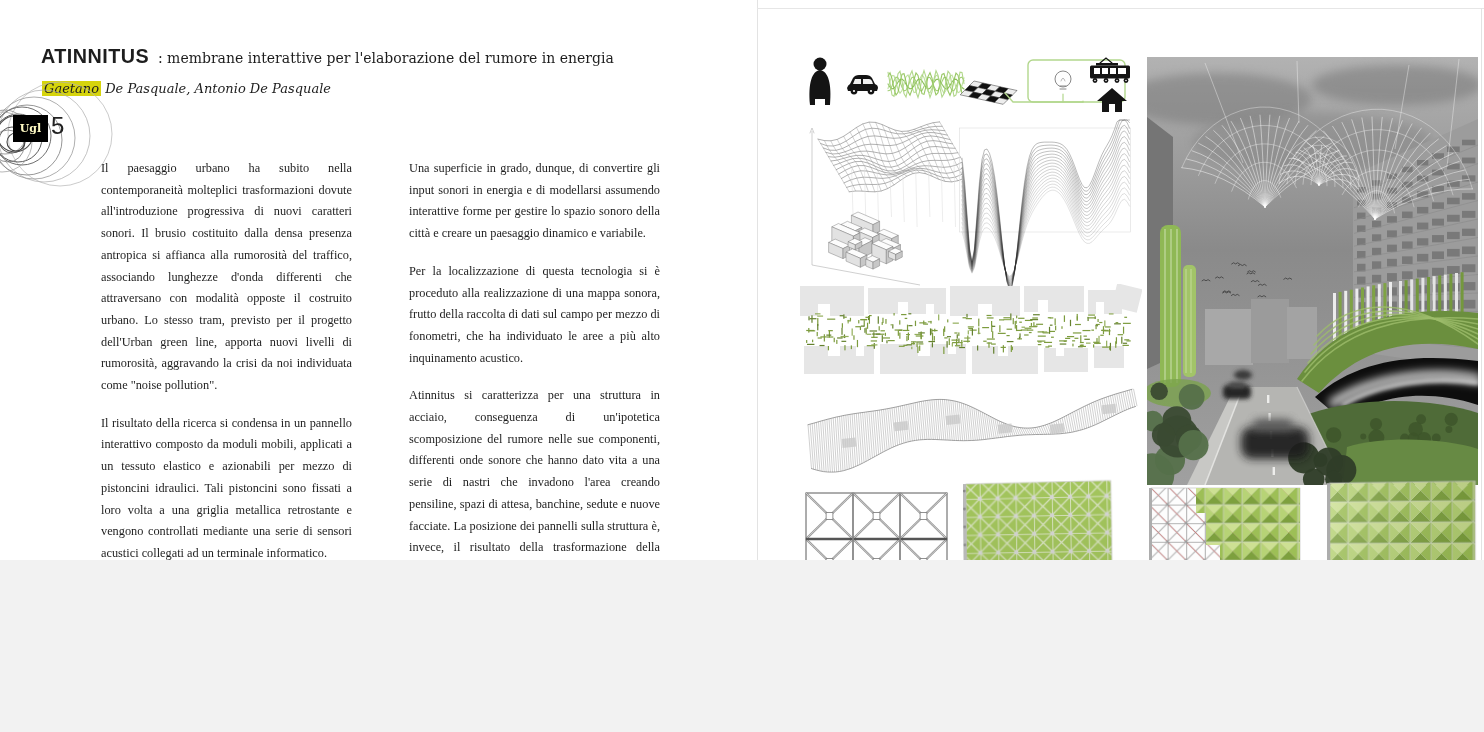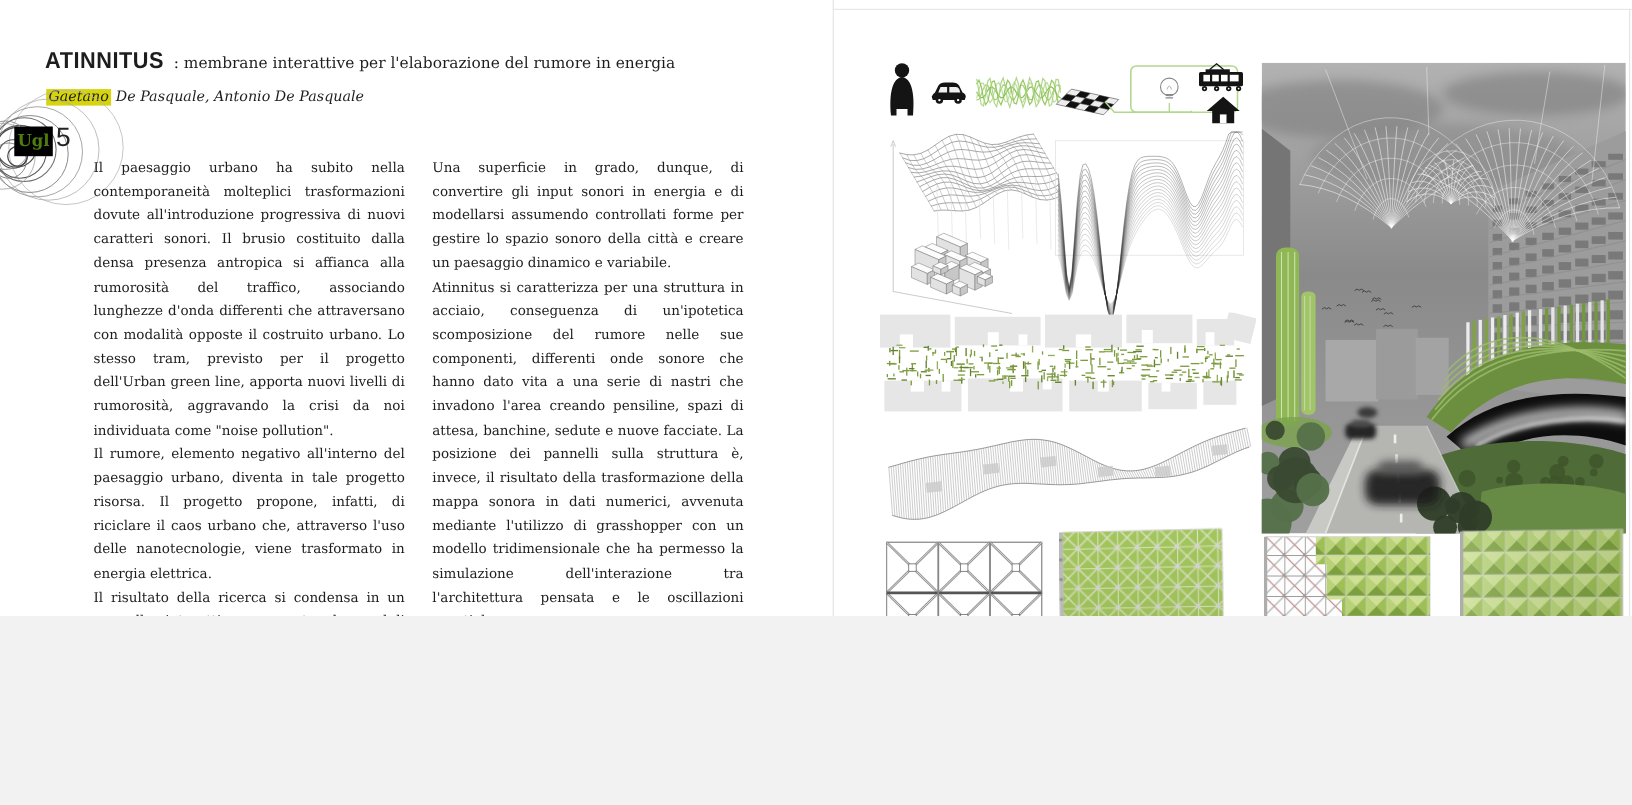--- a/index.html
+++ b/index.html
@@ -6,26 +6,26 @@
   #spread{position:relative;width:1484px;height:560px;background:#ffffff;overflow:hidden;
           font-family:"DejaVu Serif",serif;color:#1d1d1d;}
   .fig{position:absolute;}
   .fig svg{display:block;width:100%;height:100%;}
   
   .title-row{position:absolute;left:41px;top:44px;white-space:nowrap;}
   .title-main{font-family:"Liberation Sans",sans-serif;font-weight:700;font-size:21px;letter-spacing:.5px;display:inline-block;transform:scaleX(.94);transform-origin:left;}
   .title-sub{font-size:14px;margin-left:2px;}
   .byline{position:absolute;left:42px;top:81px;font-style:italic;font-size:13px;}
   .hl{padding:0 2px;}
-  .badge{position:absolute;left:13px;top:115px;width:35px;height:27px;background:#000;color:#4d7c0f;
-         font-size:15px;font-weight:700;text-align:center;line-height:27px;}
+  .badge{position:absolute;left:13px;top:115px;width:35px;height:27px;background:#000;color:#fef9c3;
+         font-size:11px;font-weight:700;text-align:center;line-height:27px;}
   .badge-num{position:absolute;left:51px;top:112px;font-family:"Liberation Sans",sans-serif;
              font-size:24px;font-weight:300;color:#222;}
   .bodycol{position:absolute;width:283px;font-size:12.3px;line-height:21.7px;text-align:justify;}
-  .bodycol p{margin:0;}
+  .bodycol p{margin:16px;font-family:Liberation Serif, serif;}
   .footer{position:absolute;top:705px;font-size:12.5px;}
   .footer .sp{display:inline-block;width:26px;}
   
   .hairV{position:absolute;width:1px;background:#e3e3e3;}
   .hairH{position:absolute;height:1px;background:#e6e6e6;}
   .persp{transform:perspective(700px) rotateY(-5deg);transform-origin:60% 50%;}
   .persp2{transform:perspective(700px) rotateY(-4deg) rotateX(1deg);transform-origin:50% 50%;}
 </style>
 </head>
 <body>
@@ -57,26 +57,26 @@
           <circle cx="5" cy="56" r="22" fill="none" stroke="#888" stroke-width="0.8"></circle>
           <circle cx="2" cy="66" r="30" fill="none" stroke="#999" stroke-width="0.7"></circle>
           <circle cx="16" cy="66" r="9" fill="none" stroke="#444" stroke-width="1.1"></circle>
         </svg>
     </div>
     <div class="badge">Ugl</div>
     <div class="badge-num">5</div>
 
     <div class="bodycol" style="left:85px;top:142px;">
         <p>Il paesaggio urbano ha subito nella contemporaneità molteplici trasformazioni dovute all'introduzione progressiva di nuovi caratteri sonori. Il brusio costituito dalla densa presenza antropica si affianca alla rumorosità del traffico, associando lunghezze d'onda differenti che attraversano con modalità opposte il costruito urbano. Lo stesso tram, previsto per il progetto dell'Urban green line, apporta nuovi livelli di rumorosità, aggravando la crisi da noi individuata come "noise pollution".</p>
-        <p>Il rumore, elemento negativo all'interno del paesaggio urbano, diventa in tale progetto risorsa. Il progetto propone, infatti, di riciclare il caos urbano che, attraverso l'uso delle nanotecnologie, viene trasformato in energia elettrica.</p>
         <p>Il risultato della ricerca si condensa in un pannello interattivo composto da moduli mobili, applicati a un tessuto elastico e azionabili per mezzo di pistoncini idraulici. Tali pistoncini sono fissati a loro volta a una griglia metallica retrostante e vengono controllati mediante una serie di sensori acustici collegati ad un terminale informatico.</p>
         <p>Le celle del pannello, che richiamano alla mente le squame degli anfibi, sono costituite da un sottilissimo film di materiale piezometrico a base di zinco. Queste celle, colpite dalle onde sonore, subiscono una deformazione</p>
       </div>
     <div class="bodycol" style="left:393px;top:142px;">
-        <p>Una superficie in grado, dunque, di convertire gli input sonori in energia e di modellarsi assumendo controllati forme per gestire lo spazio sonoro della città e creare un paesaggio dinamico e variabile.</p>
+        <p>Una superficie in grado, dunque, di convertire gli input sonori in energia e di modellarsi assumendo interattive forme per gestire lo spazio sonoro della città e creare un paesaggio dinamico e variabile.</p>
+        <p>Per la localizzazione di questa tecnologia si è proceduto alla realizzazione di una mappa sonora, frutto della raccolta di dati sul campo per mezzo di fonometri, che ha individuato le aree a più alto inquinamento acustico.</p>
         <p>Atinnitus si caratterizza per una struttura in acciaio, conseguenza di un'ipotetica scomposizione del rumore nelle sue componenti, differenti onde sonore che hanno dato vita a una serie di nastri che invadono l'area creando pensiline, spazi di attesa, banchine, sedute e nuove facciate. La posizione dei pannelli sulla struttura è, invece, il risultato della trasformazione della mappa sonora in dati numerici, avvenuta mediante l'utilizzo di grasshopper con un modello tridimensionale che ha permesso la simulazione dell'interazione tra l'architettura pensata e le oscillazioni acustiche.</p>
       </div>
 
     <div class="footer" style="left:48px;">
       <span>70</span><span class="sp"></span><span>Urban green line</span>
     </div>
   </div>
 
   <div>
 

